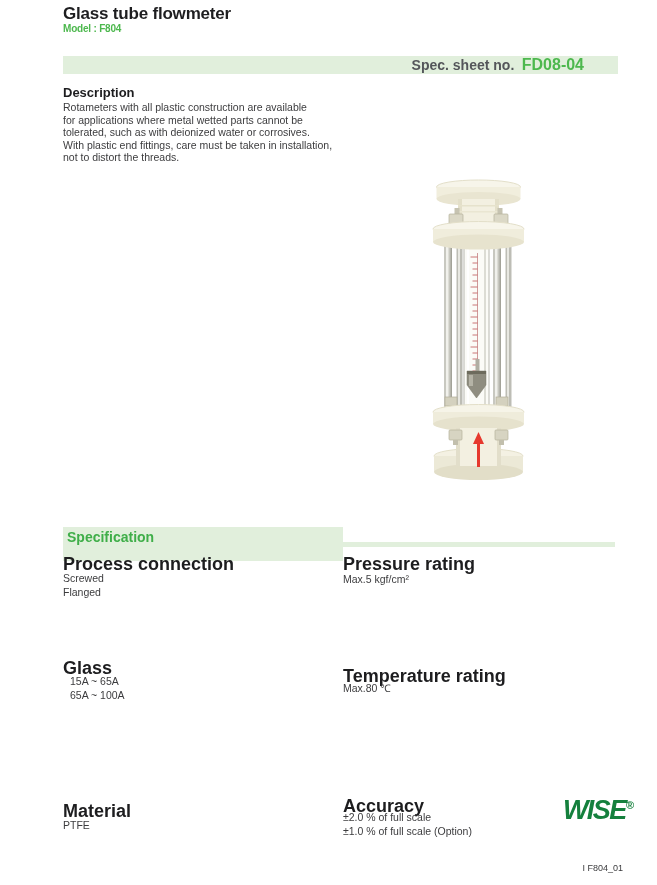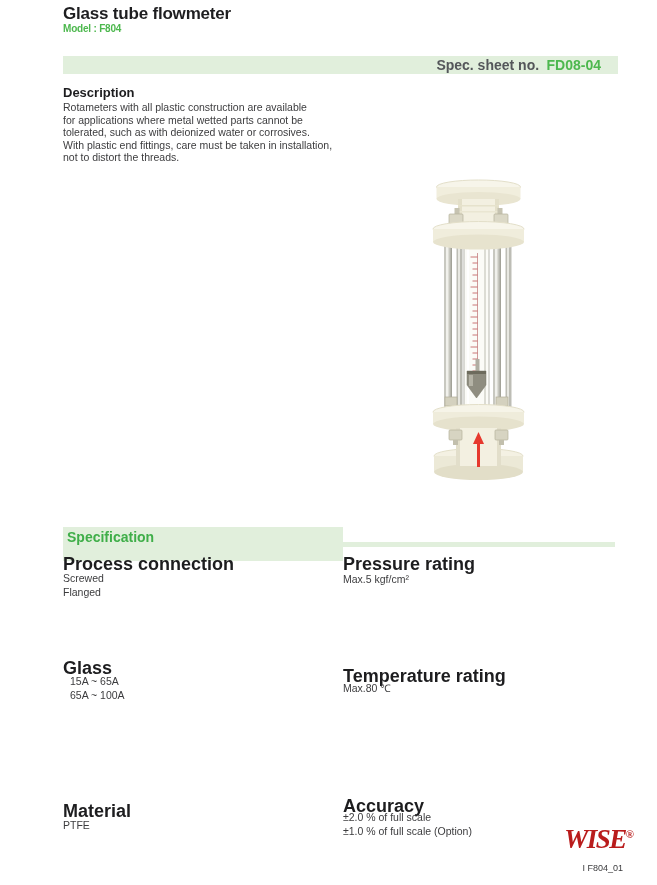--- a/index.html
+++ b/index.html
@@ -5,31 +5,31 @@
   html,body{margin:0;padding:0;}
   body{
     width:657px;height:885px;background:#ffffff;position:relative;
     font-family:"Liberation Sans", sans-serif;overflow:hidden;
   }
   .abs{position:absolute;}
   .page-title{left:63px;top:4px;font-size:17px;font-weight:bold;color:#1e1e20;letter-spacing:-0.2px;}
   .model-title{left:63px;top:23px;font-size:10px;font-weight:bold;color:#4db84e;letter-spacing:-0.2px;}
   .banner{left:63px;top:56px;width:555px;height:18px;background:#e1efdc;text-align:right;line-height:18px;padding-right:0;}
   .banner .lbl{font-size:14px;font-weight:bold;color:#54565a;}
-  .banner .num{font-size:14px;font-weight:bold;color:#4db84e;margin-left:3px;margin-right:17px;}
+  .banner .num{font-size:16px;font-weight:bold;color:#4db84e;margin-left:3px;margin-right:34px;}
   .desc-head{left:63px;top:85px;font-size:13px;font-weight:bold;color:#1d1d1f;}
   .desc-text{left:63px;top:101px;width:330px;font-size:10.5px;line-height:12.5px;color:#3c3c3e;white-space:pre-line;}
   .photo{left:398px;top:163px;width:165px;height:320px;}
   .spec-bar{left:63px;top:527px;width:280px;height:34px;background:#e1efdc;line-height:19px;}
   .spec-bar .spec-head{font-size:14px;font-weight:bold;color:#3fae49;padding-left:4px;}
   .spec-underline{left:63px;top:542px;width:552px;height:5px;background:#e1efdc;z-index:-1;}
   .label{font-size:18px;font-weight:bold;color:#1d1d1f;}
   .value{font-size:10.5px;line-height:13.5px;color:#3c3c3e;white-space:pre-line;}
-  .wise{left:520px;top:820px;width:114px;text-align:right;color:#b91c1c;
-        font-size:27px;font-weight:bold;font-style:italic;letter-spacing:-1.5px;line-height:28px;font-family:Liberation Serif, serif;}
+  .wise{left:520px;top:791px;width:114px;text-align:right;color:#15803d;
+        font-size:27px;font-weight:bold;font-style:italic;letter-spacing:-1.5px;line-height:28px;}
   .wise sup{font-size:11px;font-style:normal;letter-spacing:0;vertical-align:super;}
   .docno{left:520px;top:863px;width:103px;text-align:right;font-size:9px;color:#3a3a3c;}
 </style>
 </head>
 <body>
 
 <div class="abs page-title">Glass tube flowmeter</div>
 <div class="abs model-title">Model : F804</div>
 
 <div class="abs banner">

